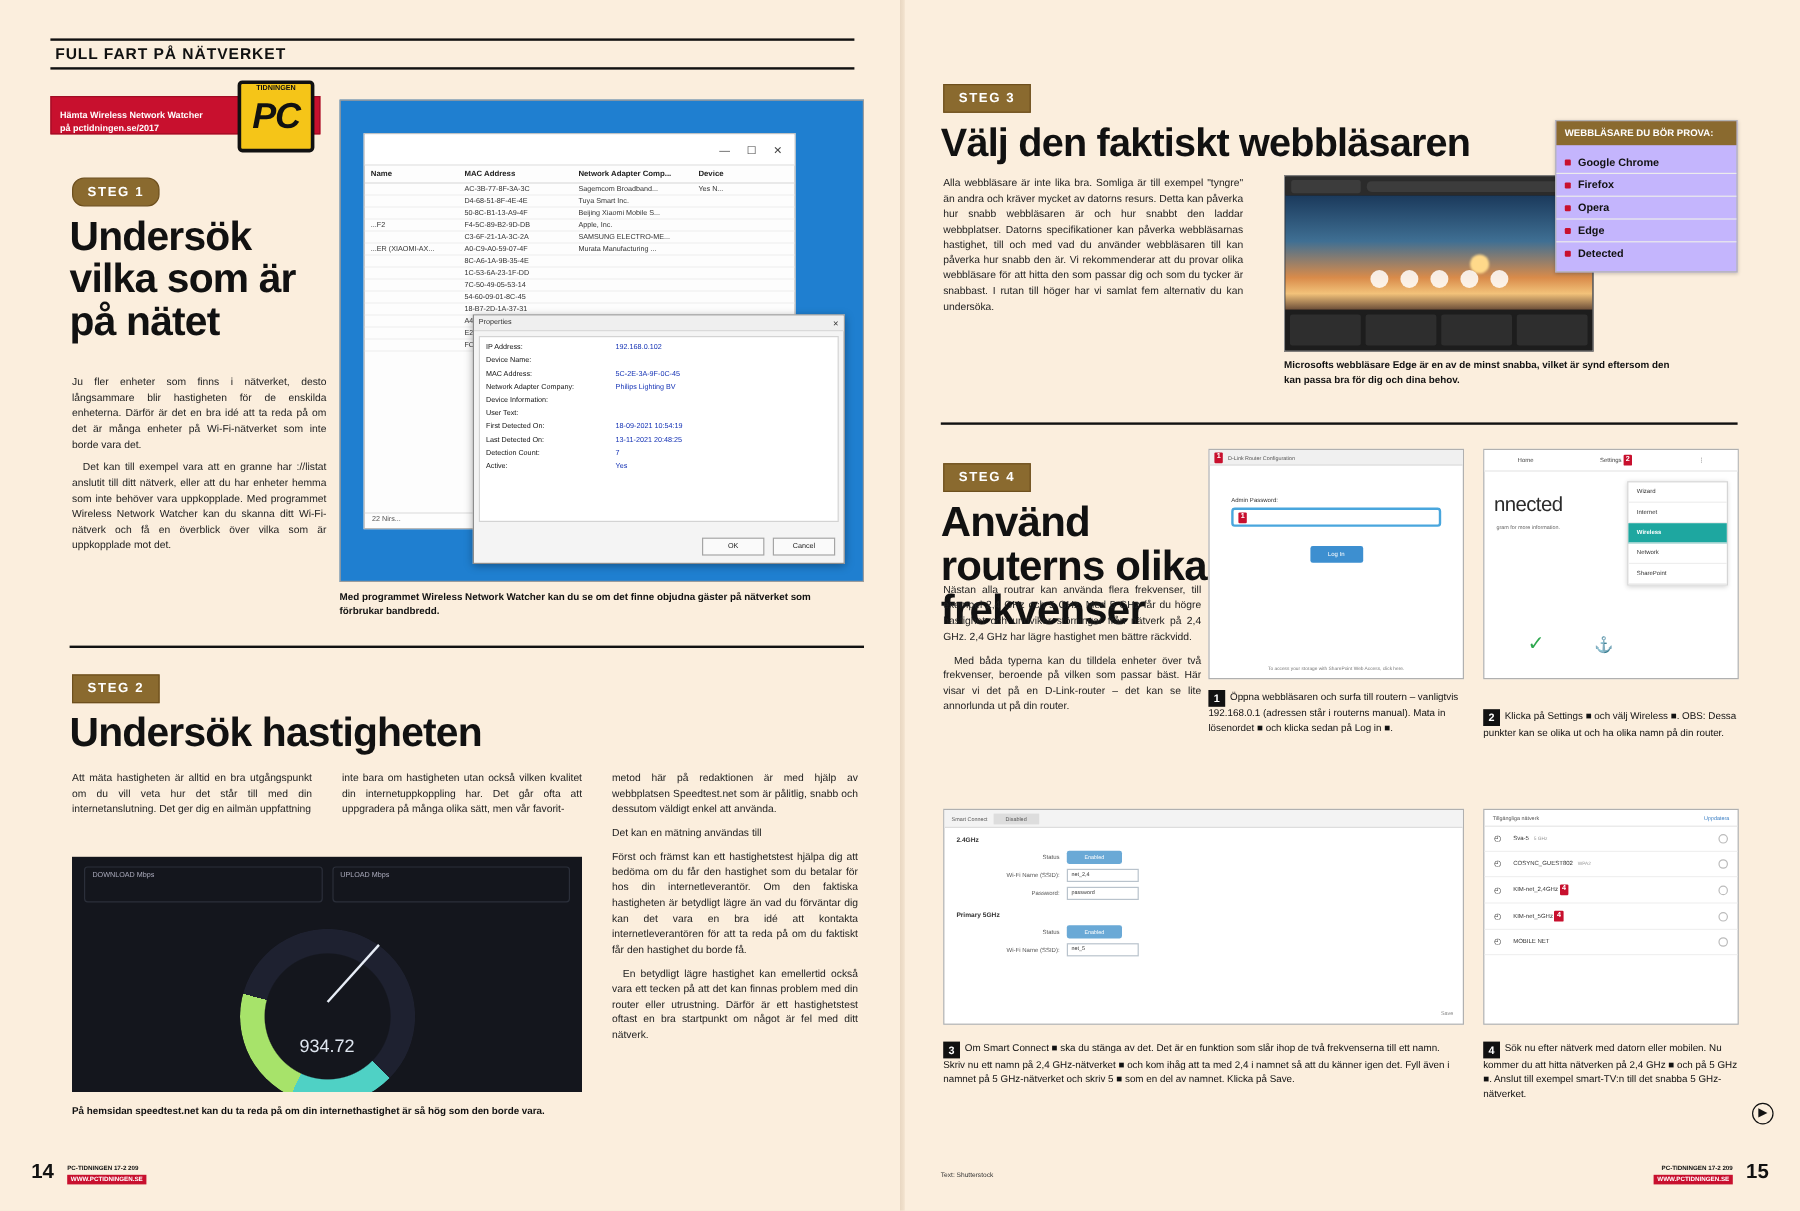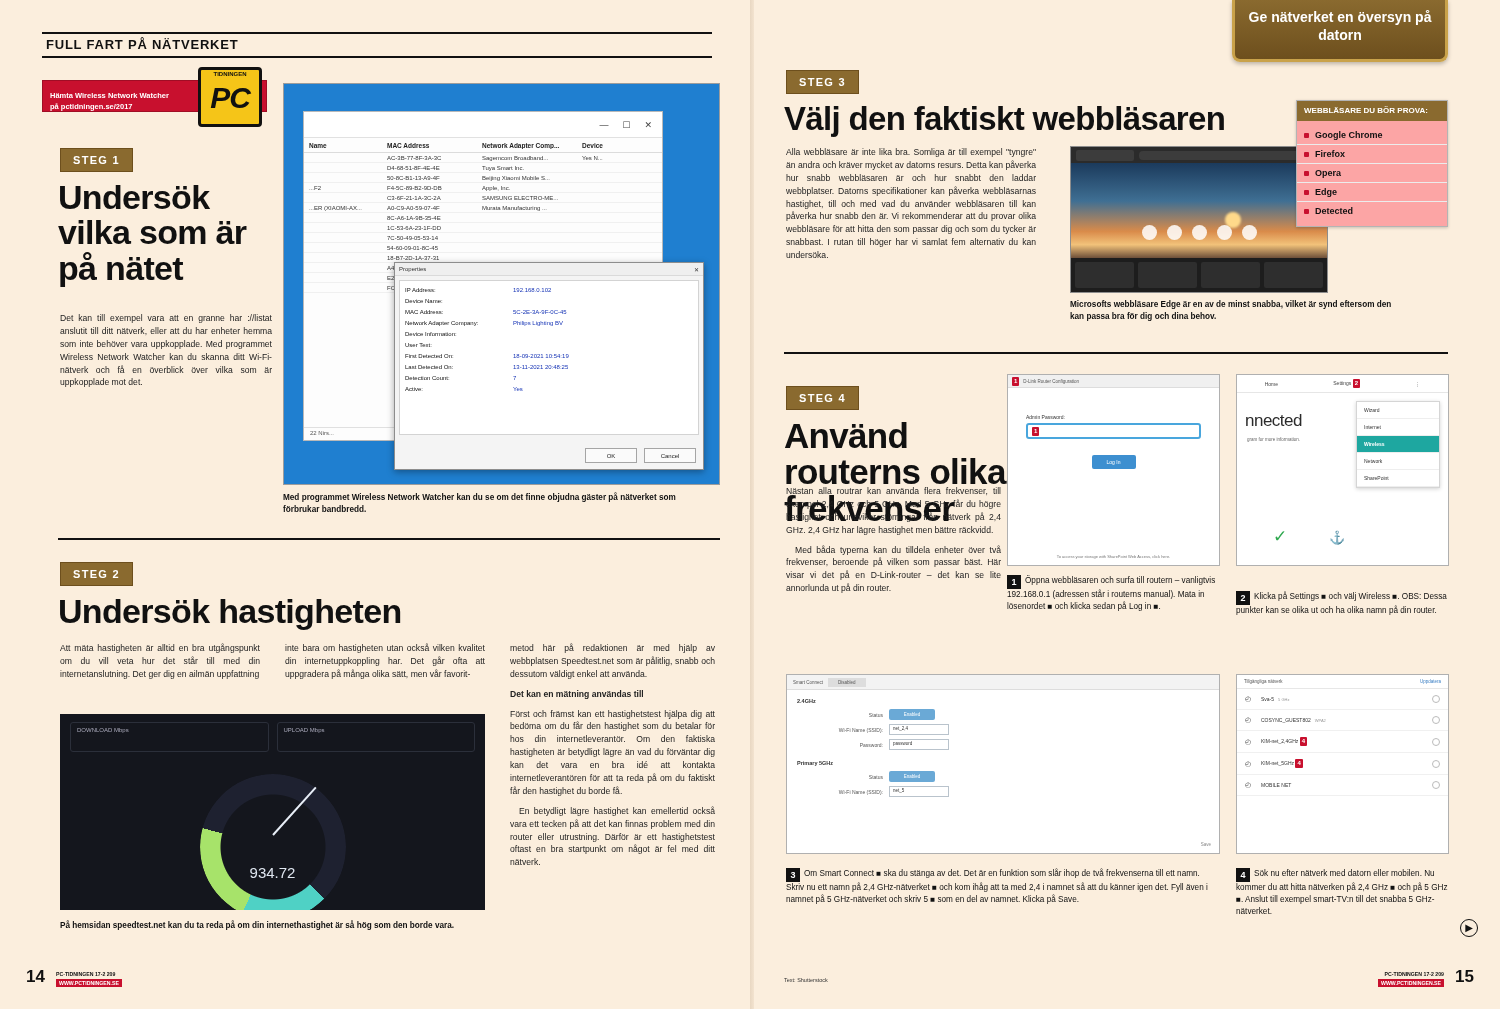--- a/index.html
+++ b/index.html
@@ -80,28 +80,28 @@
     font-size:34px; line-height:1.04; font-weight:bold;
     letter-spacing:-.02em; margin:12px 0 14px 0; color:#111;
   }
   h1.headline.small { font-size:35px; }
   h1.headline.mid { font-size:33px; }
 
   .body-col { font-size:8.6px; line-height:1.5; text-align:justify; color:#222; }
   .body-col p { margin:0 0 7px 0; text-indent:0; }
   .body-col p + p { text-indent:9px; }
   .body-col p.lead { text-indent:0; }
-  .body-col b { font-weight:bold; }
+  .body-col b { font-weight:normal; }
 
   .caption { font-size:8.2px; font-weight:bold; line-height:1.45; color:#111; }
 
   hr.rule { border:none; border-top:2px solid #111; margin:0; }
 
   
-  #step1-chip { position:absolute; left:60px; top:148px; }
+  #step1-chip { position:absolute; left:60px; top:148px;border-radius:10px; }
   #step1-head { position:absolute; left:58px; top:168px; width:230px; }
   #step1-text { position:absolute; left:60px; top:312px; width:212px; }
 
   
   .shot1 {
     position:absolute; left:283px; top:83px; width:437px; height:402px;
     background:#1f7fd0; border:1px solid #9c9c9c; overflow:hidden;
   }
   .shot1 .win {
     position:absolute; left:19px; top:27px; width:360px; height:330px;
@@ -182,21 +182,21 @@
         background:#ffd98a; border-radius:50%; filter:blur(1px); }
   .shot-browser .icons { position:absolute; left:0; right:0; top:62px; display:flex;
         justify-content:center; gap:10px; }
   .shot-browser .icons i { width:15px; height:15px; border-radius:50%;
         background:rgba(255,255,255,.85); display:block; }
   .shot-browser .strip { height:34px; background:#1d1d1d; display:flex; gap:4px; padding:4px; }
   .shot-browser .strip div { flex:1; background:#2e2e2e; border-radius:2px; }
 
   .blist {
     position:absolute; left:1296px; top:100px; width:152px;
-    background:#fca5a5; border:1px solid #b4b4b4; box-shadow:0 1px 3px rgba(0,0,0,.2);
+    background:#c4b5fd; border:1px solid #b4b4b4; box-shadow:0 1px 3px rgba(0,0,0,.2);
   }
   .blist .bhead { background:#8a6a2f; color:#fff; font-size:8px; font-weight:bold;
                   padding:5px 7px; line-height:1.3; }
   .blist ul { list-style:none; margin:0; padding:5px 0 6px 0; }
   .blist li { font-size:9px; font-weight:bold; color:#111; padding:4px 8px 4px 18px; position:relative; }
   .blist li::before { content:""; position:absolute; left:7px; top:7px;
                       width:5px; height:5px; background:#c8102e; border-radius:1px; }
   .blist li + li { border-top:1px solid #ececec; }
 
   #cap3 { position:absolute; left:1070px; top:299px; width:330px; }
@@ -286,38 +286,38 @@
 </head>
 <body>
 
 <div class="spread">
   <div class="page-left"></div>
   <div class="page-right"></div>
   <div class="gutter"></div>
 
   <div class="runhead">FULL FART PÅ NÄTVERKET</div>
 
-  <div class="corner-tab">Ge nätverket en översyn på datorn</div>
 
   <div class="pc-badge">
     <div class="lines">
       <div>Hämta Wireless Network Watcher</div>
       <div>på pctidningen.se/2017</div>
     </div>
     <div class="logo">
       <small>TIDNINGEN</small>
       <span>PC</span>
     </div>
   </div>
 
   <div id="step1-chip" class="step-chip">STEG 1</div>
   <div id="step1-head">
     <h1 class="headline">Undersök vilka som är på nätet</h1>
   </div>
   <div id="step1-text" class="body-col">
+    <p class="lead">Ju fler enheter som finns i nätverket, desto långsammare blir hastigheten för de enskilda enheterna. Därför är det en bra idé att ta reda på om det är många enheter på Wi-Fi-nätverket som inte borde vara det.</p>
     <p>Det kan till exempel vara att en granne har ://listat anslutit till ditt nätverk, eller att du har enheter hemma som inte behöver vara uppkopplade. Med programmet Wireless Network Watcher kan du skanna ditt Wi-Fi-nätverk och få en överblick över vilka som är uppkopplade mot det.</p>
   </div>
 
   <div class="shot1">
     <div class="win">
       <div class="tb">
         <span>—</span>
         <span>☐</span>
         <span>✕</span>
       </div>

